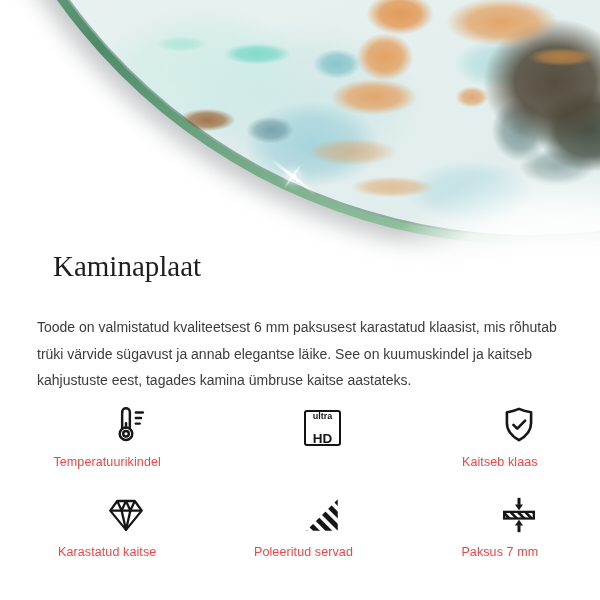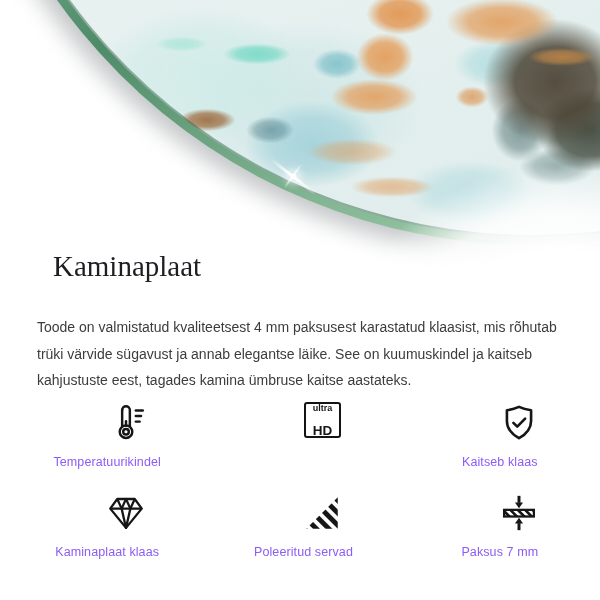--- a/index.html
+++ b/index.html
@@ -72,22 +72,22 @@
   .description{
     position:absolute;left:37px;top:314px;width:530px;
     font-size:14px;line-height:26.5px;color:#3c3c3c;
   }
   
   .features{
     position:absolute;left:9px;top:402px;width:589px;
     display:grid;grid-template-columns:repeat(3,1fr);row-gap:23px;
   }
   .feature{display:flex;flex-direction:column;align-items:center;}
-  .icon-wrap{height:44px;display:flex;align-items:flex-start;justify-content:center;padding-left:38px;}
-  .feature-label{margin-top:9px;font-size:12.5px;color:#8b5cf6;letter-spacing:0.1px;white-space:nowrap;}
+  .icon-wrap{height:44px;display:flex;align-items:flex-end;justify-content:center;padding-left:38px;}
+  .feature-label{margin-top:9px;font-size:12.5px;color:#ef4444;letter-spacing:0.1px;white-space:nowrap;}
   .uhd-box{
     width:33px;height:32px;border:2.5px solid #141414;border-radius:3px;
     display:flex;flex-direction:column;align-items:center;justify-content:center;
     color:#141414;
   }
   .uhd-top{font-size:9px;font-weight:700;line-height:9px;letter-spacing:0;}
   .uhd-bottom{font-size:13.5px;font-weight:700;line-height:13px;margin-top:11px;}
   svg.fi{display:block;}
 </style>
 </head>
@@ -102,21 +102,21 @@
       <i class="r2"></i>
       <i class="dot"></i>
   </div>
   <div class="hero-fade"></div>
 </div>
 
 <h1 class="title-block" style="margin:16px;">
   <span>Kaminaplaat</span>
 </h1>
 
-<p class="description" style="margin:0;">Toode on valmistatud kvaliteetsest 4 mm paksusest karastatud klaasist, mis rõhutab trüki värvide sügavust ja annab elegantse läike. See on kuumuskindel ja kaitseb kahjustuste eest, tagades kamina ümbruse kaitse aastateks.</p>
+<p class="description" style="margin:0;">Toode on valmistatud kvaliteetsest 6 mm paksusest karastatud klaasist, mis rõhutab trüki värvide sügavust ja annab elegantse läike. See on kuumuskindel ja kaitseb kahjustuste eest, tagades kamina ümbruse kaitse aastateks.</p>
 
 <div class="features">
 
   <div class="feature">
     <div class="icon-wrap">
       <svg class="fi" width="42" height="42" viewBox="0 0 24 24" fill="none" stroke="#161616" stroke-width="1.4" stroke-linecap="round">
         <path d="M9.8,4.6 a2.2,2.2 0 0 1 4.4,0 V13.7"></path>
         <path d="M9.8,4.6 V13.7"></path>
         <circle cx="12" cy="17" r="3.6"></circle>
         <circle cx="12" cy="17" r="1.6"></circle>
@@ -150,21 +150,21 @@
 
   <div class="feature">
     <div class="icon-wrap">
       <svg class="fi" width="42" height="42" viewBox="0 0 24 24" fill="none" stroke="#161616" stroke-width="1.3" stroke-linejoin="round">
         <path d="M3,9.5 L7,4 H17 L21,9.5 L12,20.5 Z"></path>
         <path d="M3,9.5 H21"></path>
         <path d="M7,4 L9.5,9.5 L12,4 L14.5,9.5 L17,4"></path>
         <path d="M9.5,9.5 L12,20.5 L14.5,9.5"></path>
       </svg>
     </div>
-    <span class="feature-label">Kaminaplaat klaas</span>
+    <span class="feature-label">Karastatud kaitse</span>
   </div>
 
   <div class="feature">
     <div class="icon-wrap">
       <svg class="fi" width="42" height="42" viewBox="0 0 24 24">
         <defs>
           <pattern id="diagStripes" patternUnits="userSpaceOnUse" width="5" height="5" patternTransform="rotate(-45)">
             <rect x="0" y="0" width="2.8" height="5" fill="#161616"></rect>
           </pattern>
         </defs>

